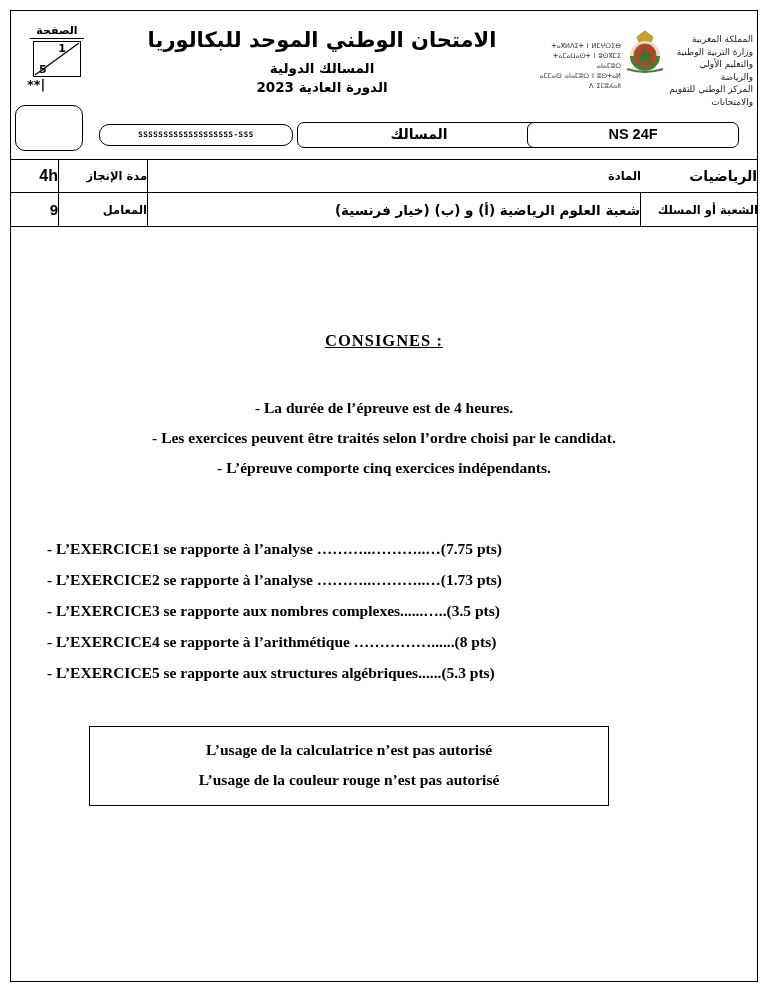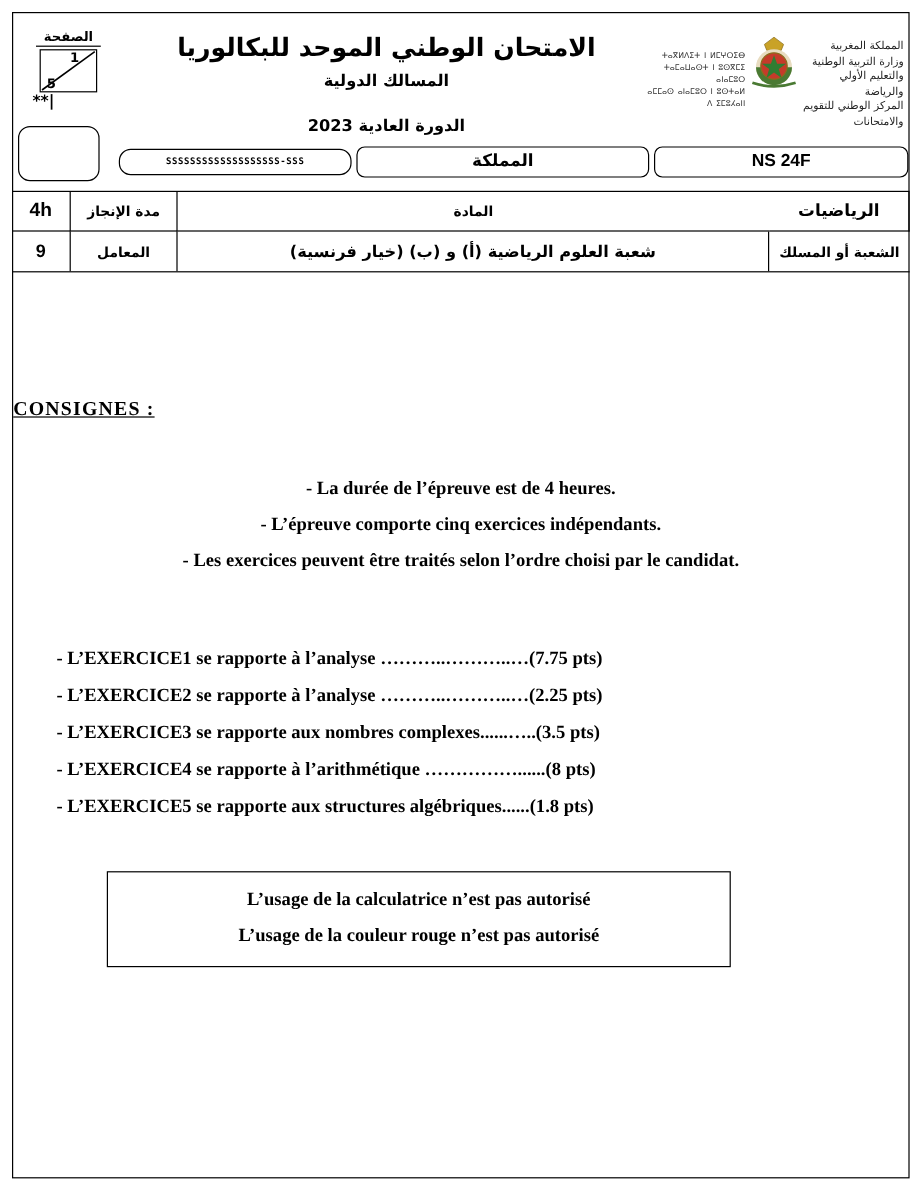--- a/index.html
+++ b/index.html
@@ -18,57 +18,57 @@
   .frac-bottom{position:absolute;bottom:0px;left:5px;font-size:11px;font-weight:bold;}
   .corner-mark{position:absolute;left:16px;top:66px;font-size:13px;font-weight:bold;
                font-family:"DejaVu Sans",sans-serif;}
   .stamp-box{position:absolute;left:4px;top:94px;width:66px;height:44px;border:1.6px solid #000;border-radius:10px;background:#fff;}
 
   
   .title-block{position:absolute;left:96px;top:16px;width:430px;text-align:center;direction:rtl;
                font-family:"DejaVu Sans",sans-serif;}
   .title-l1{font-size:21px;font-weight:bold;line-height:26px;}
   .title-l2{font-size:13.5px;font-weight:bold;margin-top:7px;}
-  .title-l3{font-size:13.5px;font-weight:bold;margin-top:21px;}
+  .title-l3{font-size:13.5px;font-weight:bold;margin-top:3px;}
 
   
   .ministry{position:absolute;left:526px;top:14px;width:218px;height:96px;display:flex;align-items:flex-start;}
   .tifinagh-col{width:84px;padding-top:16px;font-family:"DejaVu Sans",sans-serif;font-size:6.5px;
                 line-height:10px;color:#333;text-align:right;word-spacing:1px;}
   .emblem-wrap{width:48px;padding-top:4px;text-align:center;}
   .arabic-col{flex:1;padding-top:8px;font-family:"DejaVu Sans",sans-serif;font-size:9px;
               line-height:12.5px;direction:rtl;text-align:right;color:#222;padding-right:2px;}
 
   
   .serial-box{position:absolute;left:88px;top:113px;width:192px;height:20px;border:1.6px solid #000;
               border-radius:10px;text-align:center;line-height:19px;
               font-family:"DejaVu Sans Mono",monospace;font-size:7.5px;font-weight:bold;letter-spacing:0.5px;background:#fff;}
   .subject-box{position:absolute;left:286px;top:111px;width:242px;height:24px;border:1.6px solid #000;
                border-radius:7px;text-align:center;line-height:23px;direction:rtl;
                font-family:"DejaVu Sans",sans-serif;font-size:14px;font-weight:bold;background:#fff;}
-  .ref-box{position:absolute;left:534px;top:111px;width:210px;height:24px;border:1.6px solid #000;
+  .ref-box{position:absolute;left:516px;top:111px;width:210px;height:24px;border:1.6px solid #000;
            border-radius:7px;text-align:center;line-height:23px;
            font-family:"Liberation Sans",sans-serif;font-size:14.5px;font-weight:bold;background:#fff;}
 
   
   .info-table{position:absolute;left:-1px;right:-1px;top:148px;
               display:grid;grid-template-columns:49px 89px 1fr 117px;grid-auto-rows:33px;
               border-top:1.4px solid #000;border-bottom:1.4px solid #000;}
-  .cell{display:flex;align-items:center;justify-content:center;border-right:1.2px solid #000;}
+  .cell{display:flex;align-items:center;justify-content:flex-end;border-right:1.2px solid #000;}
   .cell.last{border-right:none;}
   .cell.r1{border-bottom:1.2px solid #000;}
   .cell-value{font-family:"Liberation Sans",sans-serif;font-weight:bold;font-size:16px;}
   .cell-value.small{font-size:15px;}
   .cell-label{font-family:"DejaVu Sans",sans-serif;font-weight:bold;font-size:11.5px;direction:rtl;}
   .cell-center{font-family:"DejaVu Sans",sans-serif;font-weight:bold;font-size:14px;direction:rtl;}
   .cell-center.small{font-size:13.5px;}
 
   
   .body{position:absolute;left:0;right:0;top:214px;bottom:0;}
-  .consignes-title{margin-top:106px;font-size:16.5px;font-weight:bold;
+  .consignes-title{margin-top:106px;text-align:center;font-size:16.5px;font-weight:bold;
                    text-decoration:underline;letter-spacing:1px;}
   .notes{margin-top:42px;text-align:center;font-weight:bold;font-size:15.5px;}
   .note{line-height:30px;}
   .exercises{margin-top:50px;margin-left:36px;font-weight:bold;font-size:15.5px;}
   .exercise{line-height:31px;}
   .warning-box{margin:38px 0 0 78px;width:518px;border:1.4px solid #000;
                padding:8px 0 10px;text-align:center;font-weight:bold;font-size:15.5px;background:#fff;}
   .warning-line{line-height:30px;}
 </style>
 </head>
@@ -114,21 +114,21 @@
       </div>
       <div class="arabic-col">
         <div>المملكة المغربية</div>
         <div>وزارة التربية الوطنية</div>
         <div>والتعليم الأولي والرياضة</div>
         <div>المركز الوطني للتقويم والامتحانات</div>
       </div>
     </div>
 
     <div class="serial-box">SSSSSSSSSSSSSSSSSSS-SSS</div>
-    <div class="subject-box">المملكة</div>
+    <div class="subject-box">المسالك</div>
     <div class="ref-box">NS 24F</div>
 
     <div class="info-table">
       <div class="cell r1">
         <span class="cell-value">4h</span>
       </div>
       <div class="cell r1">
         <span class="cell-label">مدة الإنجاز</span>
       </div>
       <div class="cell r1 last">
@@ -150,30 +150,30 @@
       <div class="cell last">
         <span class="cell-label">الشعبة أو المسلك</span>
       </div>
     </div>
 
     <div class="body">
       <div class="consignes-title">CONSIGNES :</div>
 
       <div class="notes">
         <div class="note">- La durée de l’épreuve est de 4 heures.</div>
+        <div class="note">- Les exercices peuvent être traités selon l’ordre choisi par le candidat.</div>
         <div class="note">- L’épreuve comporte cinq exercices indépendants.</div>
-        <div class="note">- Les exercices peuvent être traités selon l’ordre choisi par le candidat.</div>
       </div>
 
       <div class="exercises">
         <div class="exercise">- L’EXERCICE1 se rapporte à l’analyse ………..………..…(7.75 pts)</div>
-        <div class="exercise">- L’EXERCICE2 se rapporte à l’analyse ………..………..…(2.25 pts)</div>
+        <div class="exercise">- L’EXERCICE2 se rapporte à l’analyse ………..………..…(1.73 pts)</div>
         <div class="exercise">- L’EXERCICE3 se rapporte aux nombres complexes......…..(3.5 pts)</div>
         <div class="exercise">- L’EXERCICE4 se rapporte à l’arithmétique ……………......(8 pts)</div>
-        <div class="exercise">- L’EXERCICE5 se rapporte aux structures algébriques......(1.8 pts)</div>
+        <div class="exercise">- L’EXERCICE5 se rapporte aux structures algébriques......(5.3 pts)</div>
       </div>
 
       <div class="warning-box">
         <div class="warning-line">L’usage de la calculatrice n’est pas autorisé</div>
         <div class="warning-line">L’usage de la couleur rouge n’est pas autorisé</div>
       </div>
     </div>
 
   </div>
 </div>

